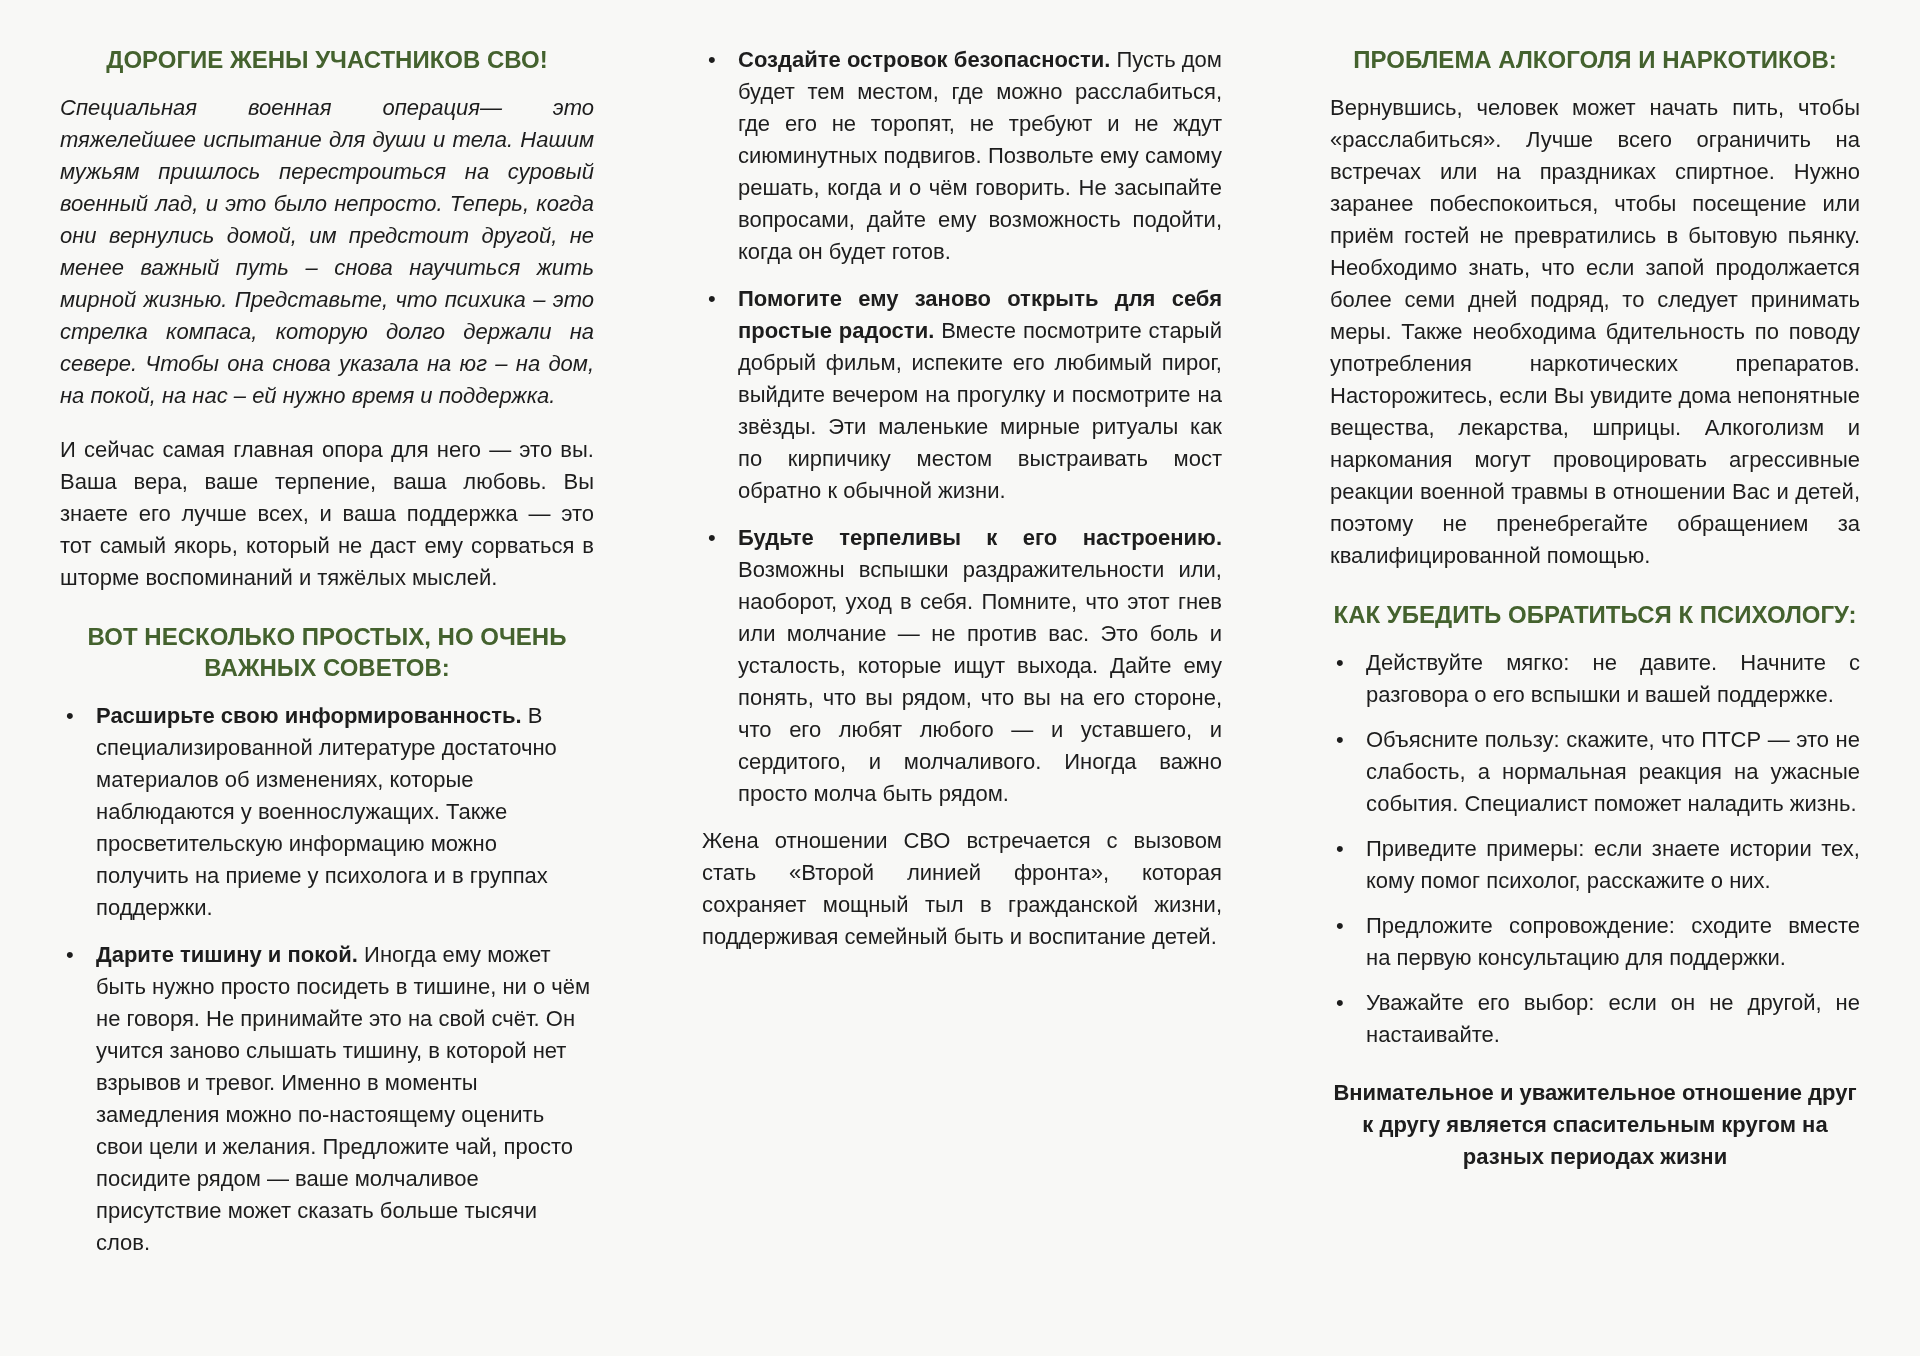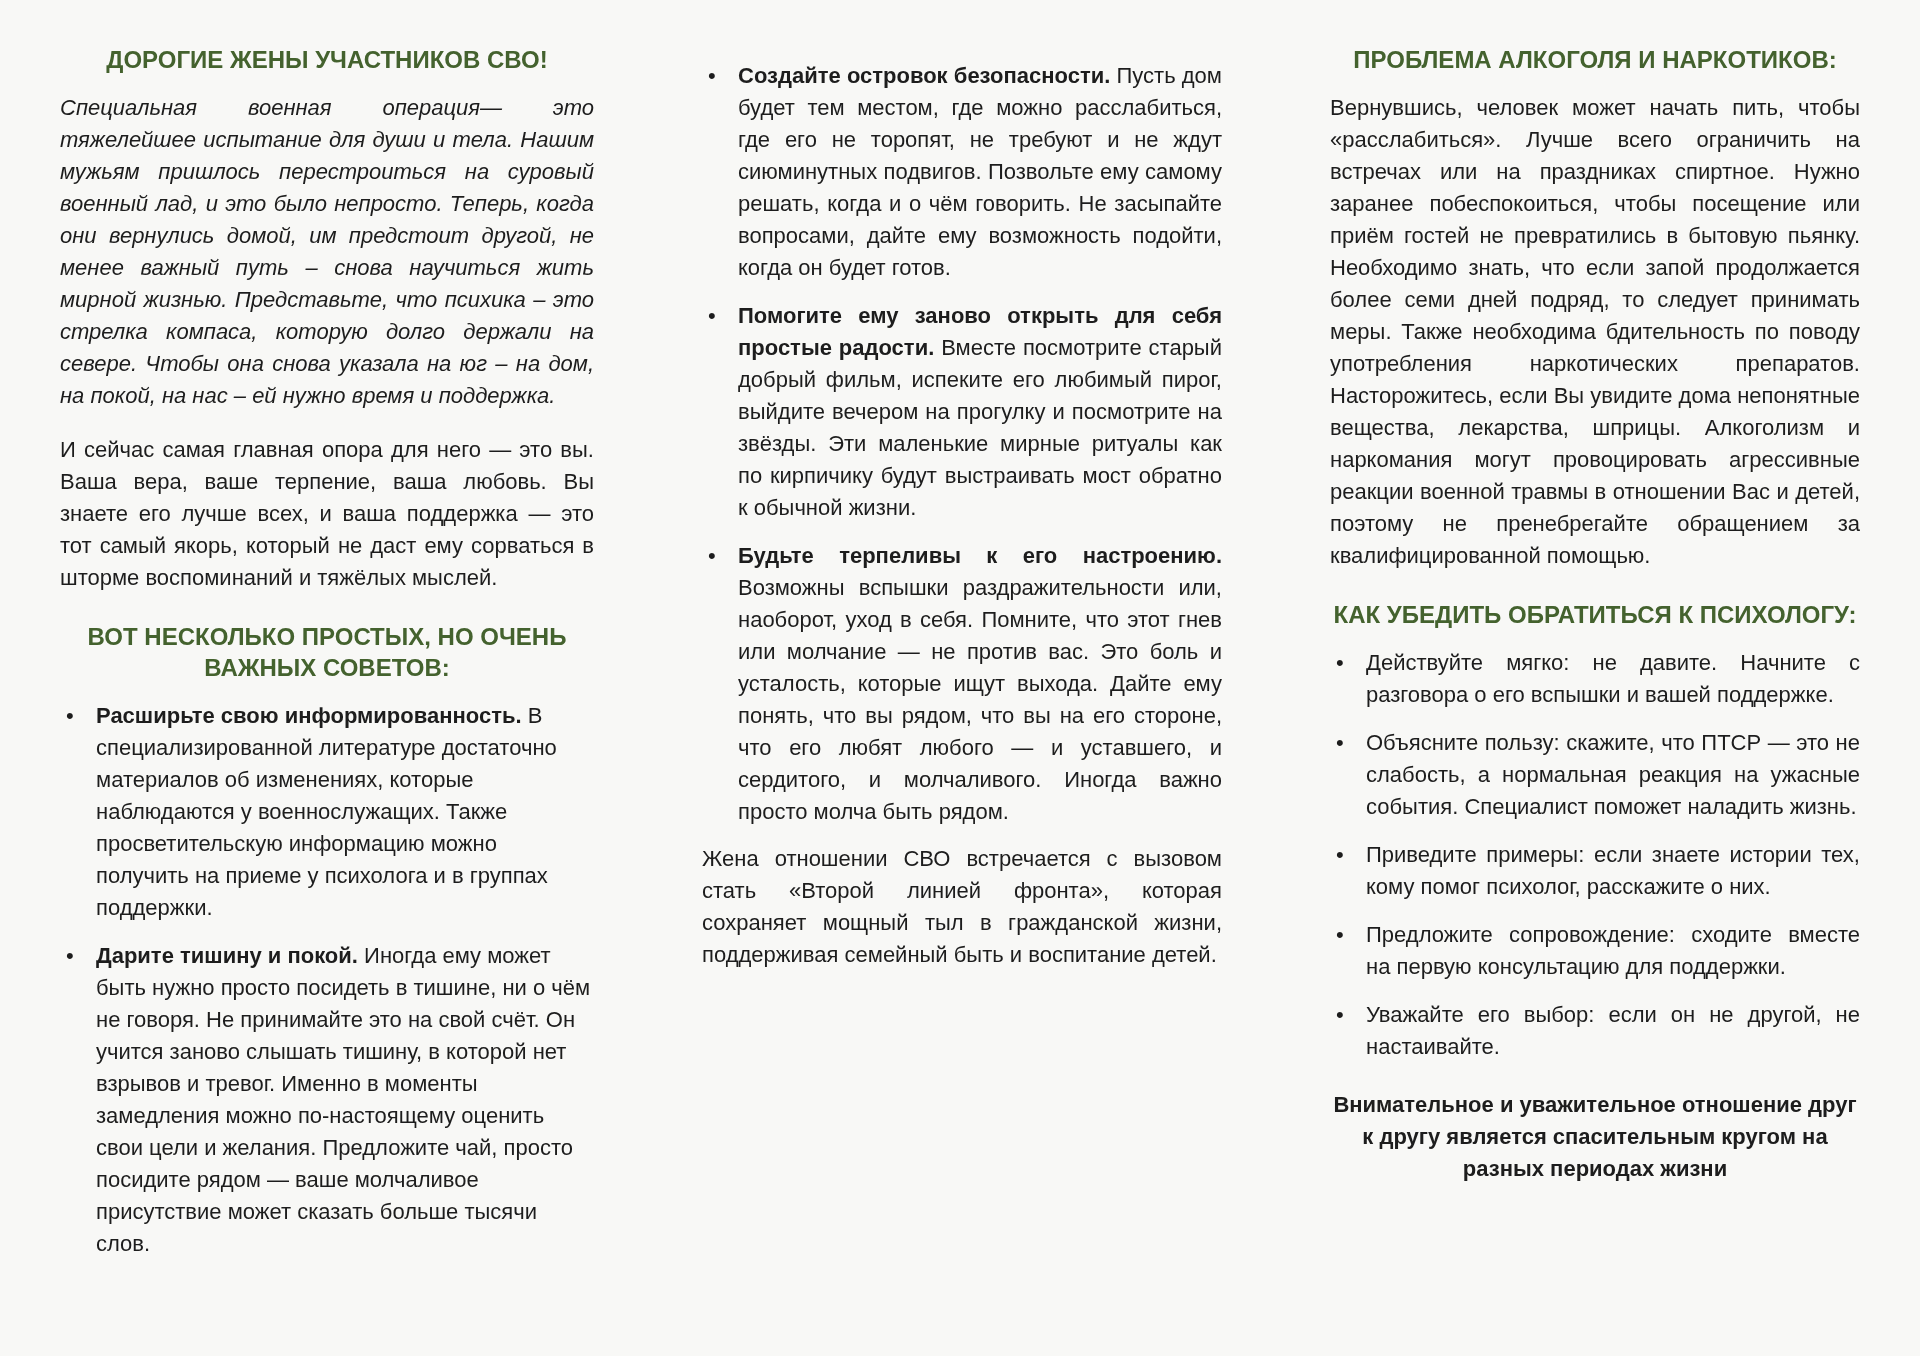--- a/index.html
+++ b/index.html
@@ -42,21 +42,21 @@
   .italic { font-style: italic; }
 
   ul.bullets {
     list-style: none;
     margin: 0;
     padding: 0;
   }
   ul.bullets li {
     position: relative;
     padding-left: 36px;
-    margin: 16px 0 15px 0;
+    margin: 0 0 15px 0;
   }
   ul.bullets li::before {
     content: "\2022";
     position: absolute;
     left: 6px;
     top: 0;
   }
   ul.bullets.tight li { margin-bottom: 13px; }
   .lead { font-weight: bold; text-align: center; }
 
@@ -78,21 +78,21 @@
     <h2 class="green-heading mt">ВОТ НЕСКОЛЬКО ПРОСТЫХ, НО ОЧЕНЬ ВАЖНЫХ СОВЕТОВ:</h2>
     <ul class="bullets">
       <li><span class="lead">Расширьте свою информированность.</span> <span>В специализированной литературе достаточно материалов об изменениях, которые наблюдаются у военнослужащих. Также просветительскую информацию можно получить на приеме у психолога и в группах поддержки.</span></li>
       <li><span class="lead">Дарите тишину и покой.</span> <span>Иногда ему может быть нужно просто посидеть в тишине, ни о чём не говоря. Не принимайте это на свой счёт. Он учится заново слышать тишину, в которой нет взрывов и тревог. Именно в моменты замедления можно по-настоящему оценить свои цели и желания. Предложите чай, просто посидите рядом — ваше молчаливое присутствие может сказать больше тысячи слов.</span></li>
     </ul>
   </section>
 
   <section class="col col-middle">
     <ul class="bullets justify">
       <li><span class="lead">Создайте островок безопасности.</span> <span>Пусть дом будет тем местом, где можно расслабиться, где его не торопят, не требуют и не ждут сиюминутных подвигов. Позвольте ему самому решать, когда и о чём говорить. Не засыпайте вопросами, дайте ему возможность подойти, когда он будет готов.</span></li>
-      <li><span class="lead">Помогите ему заново открыть для себя простые радости.</span> <span>Вместе посмотрите старый добрый фильм, испеките его любимый пирог, выйдите вечером на прогулку и посмотрите на звёзды. Эти маленькие мирные ритуалы как по кирпичику будут выстраивать мост обратно к обычной жизни.</span></li>
+      <li><span class="lead">Помогите ему заново открыть для себя простые радости.</span> <span>Вместе посмотрите старый добрый фильм, испеките его любимый пирог, выйдите вечером на прогулку и посмотрите на звёзды. Эти маленькие мирные ритуалы как по кирпичику местом выстраивать мост обратно к обычной жизни.</span></li>
       <li><span class="lead">Будьте терпеливы к его настроению.</span> <span>Возможны вспышки раздражительности или, наоборот, уход в себя. Помните, что этот гнев или молчание — не против вас. Это боль и усталость, которые ищут выхода. Дайте ему понять, что вы рядом, что вы на его стороне, что его любят любого — и уставшего, и сердитого, и молчаливого. Иногда важно просто молча быть рядом.</span></li>
     </ul>
     <p class="justify">Жена отношении СВО встречается с вызовом стать «Второй линией фронта», которая сохраняет мощный тыл в гражданской жизни, поддерживая семейный быть и воспитание детей.</p>
   </section>
 
   <section class="col col-right">
     <h2 class="green-heading">ПРОБЛЕМА АЛКОГОЛЯ И НАРКОТИКОВ:</h2>
     <p class="justify">Вернувшись, человек может начать пить, чтобы «расслабиться». Лучше всего ограничить на встречах или на праздниках спиртное. Нужно заранее побеспокоиться, чтобы посещение или приём гостей не превратились в бытовую пьянку. Необходимо знать, что если запой продолжается более семи дней подряд, то следует принимать меры. Также необходима бдительность по поводу употребления наркотических препаратов. Насторожитесь, если Вы увидите дома непонятные вещества, лекарства, шприцы. Алкоголизм и наркомания могут провоцировать агрессивные реакции военной травмы в отношении Вас и детей, поэтому не пренебрегайте обращением за квалифицированной помощью.</p>
     <h2 class="green-heading mt">КАК УБЕДИТЬ ОБРАТИТЬСЯ К ПСИХОЛОГУ:</h2>
     <ul class="bullets tight justify">

